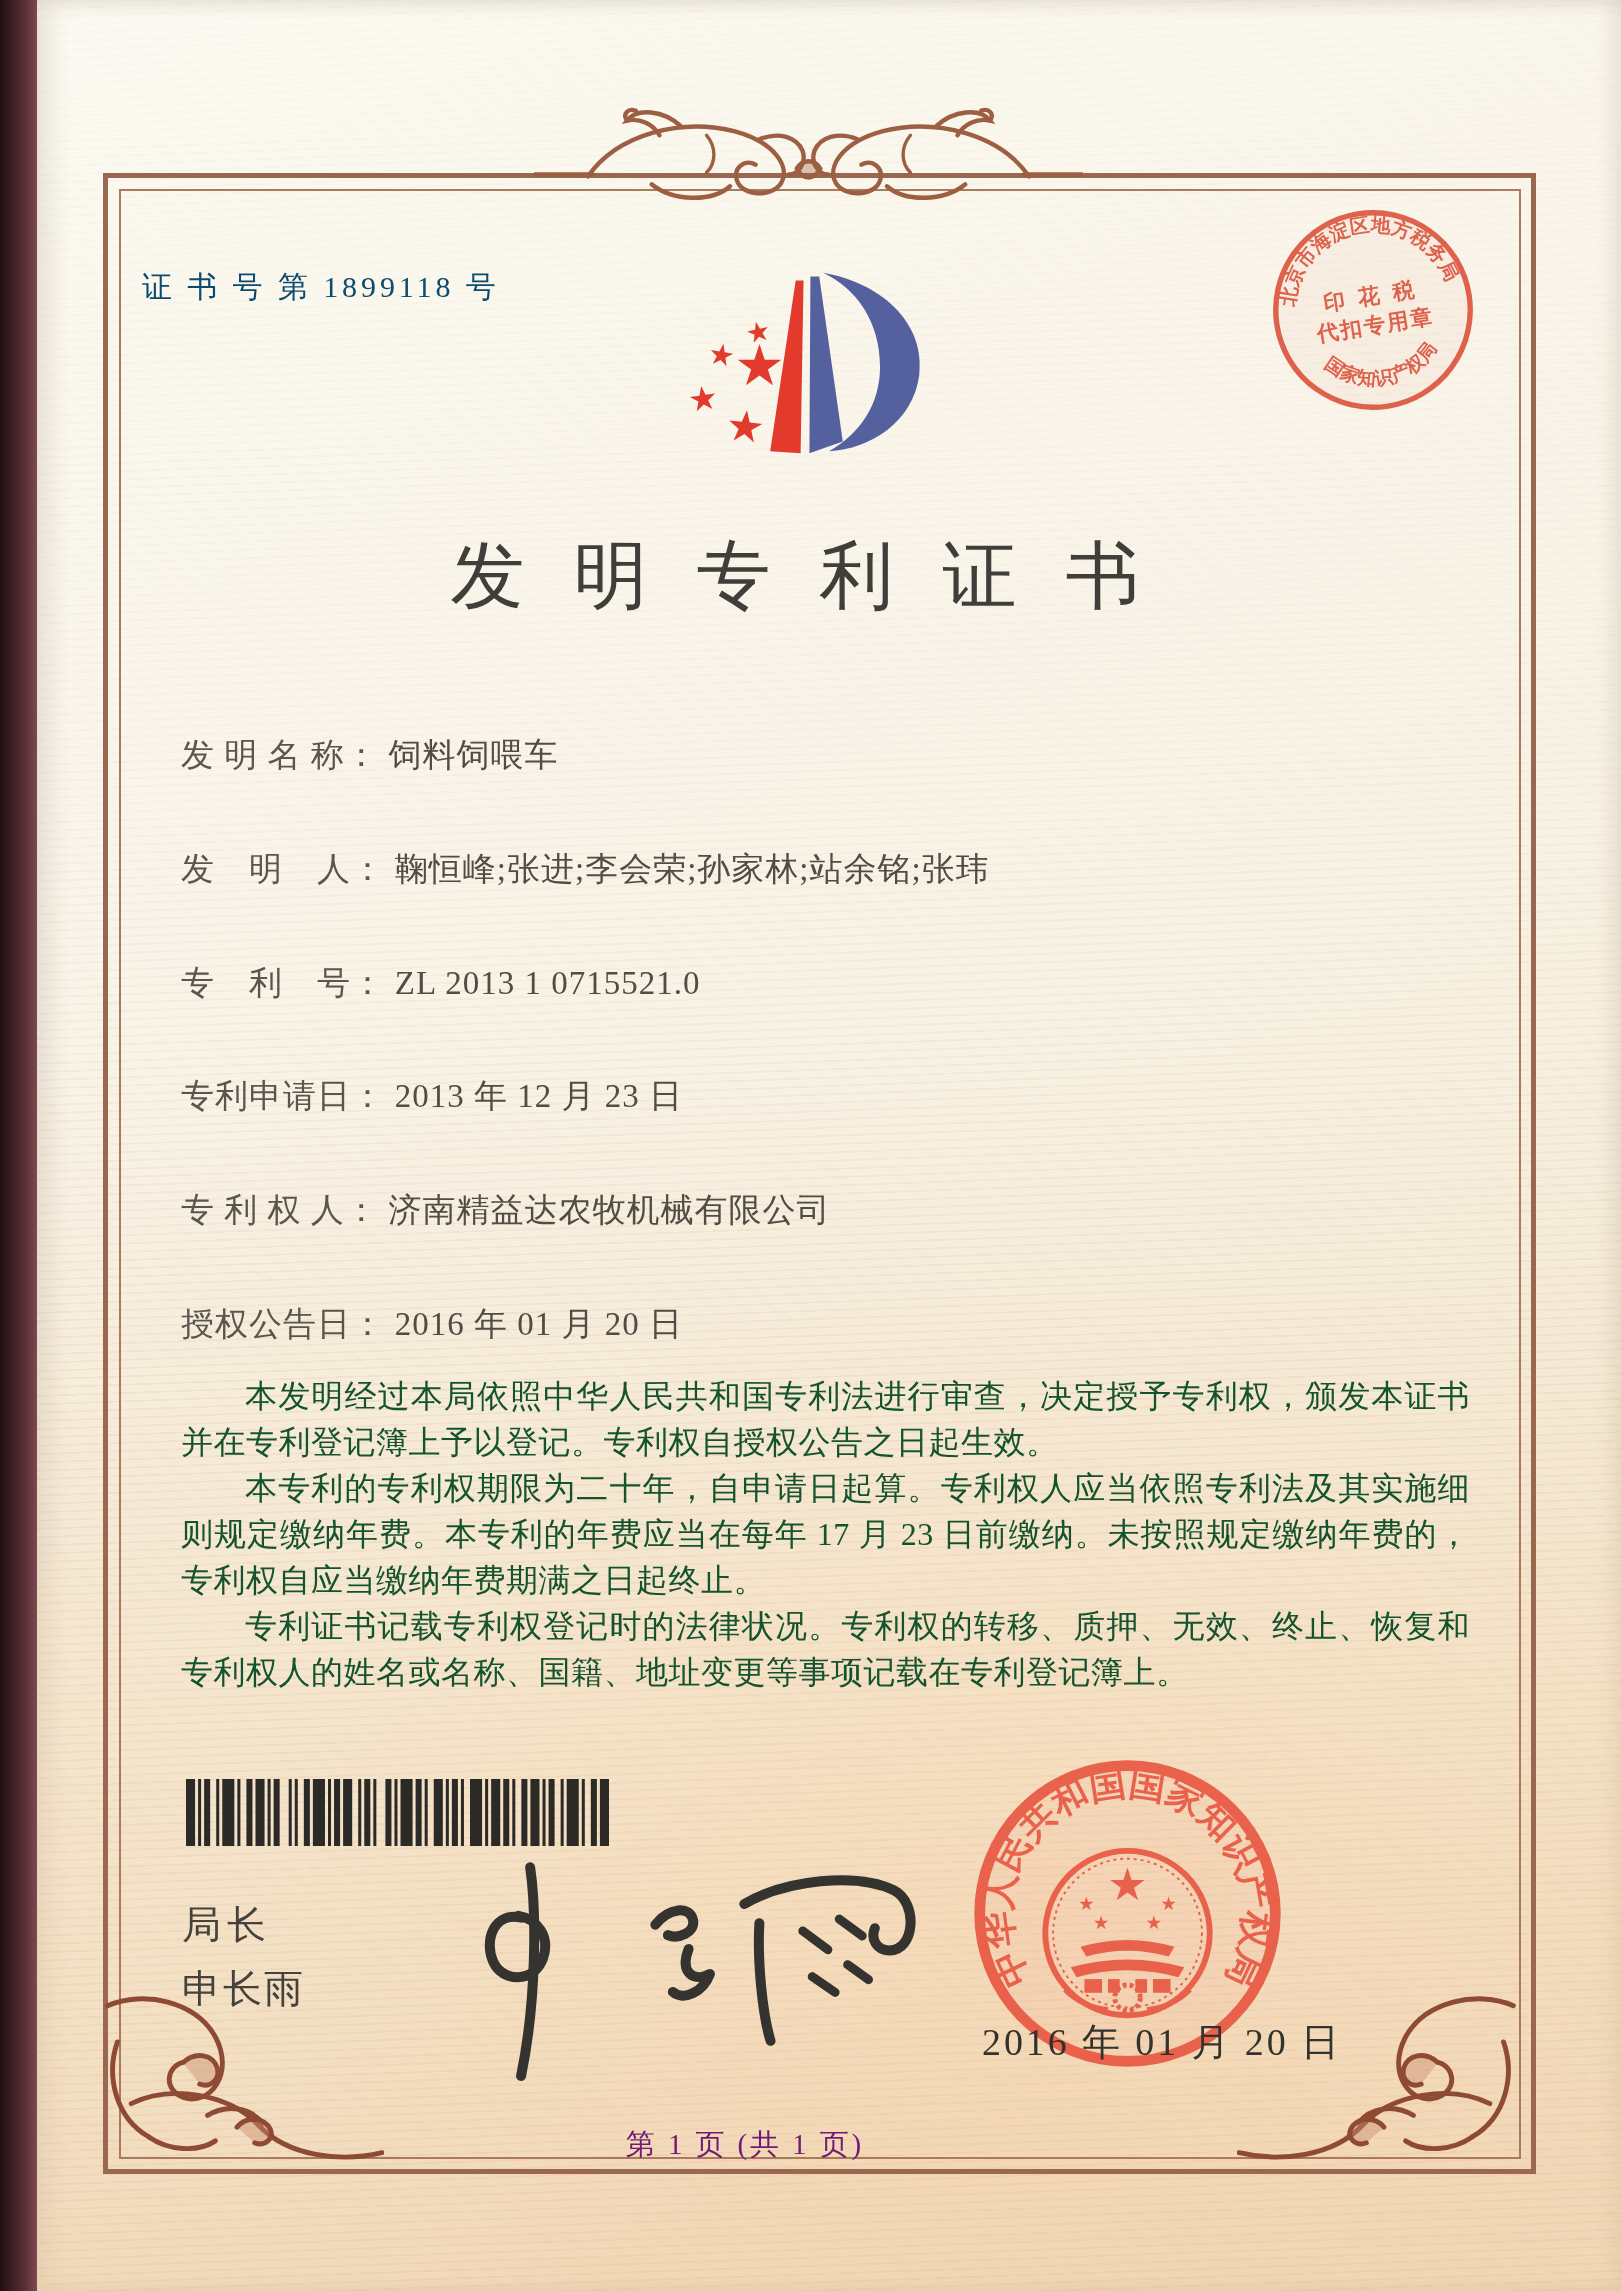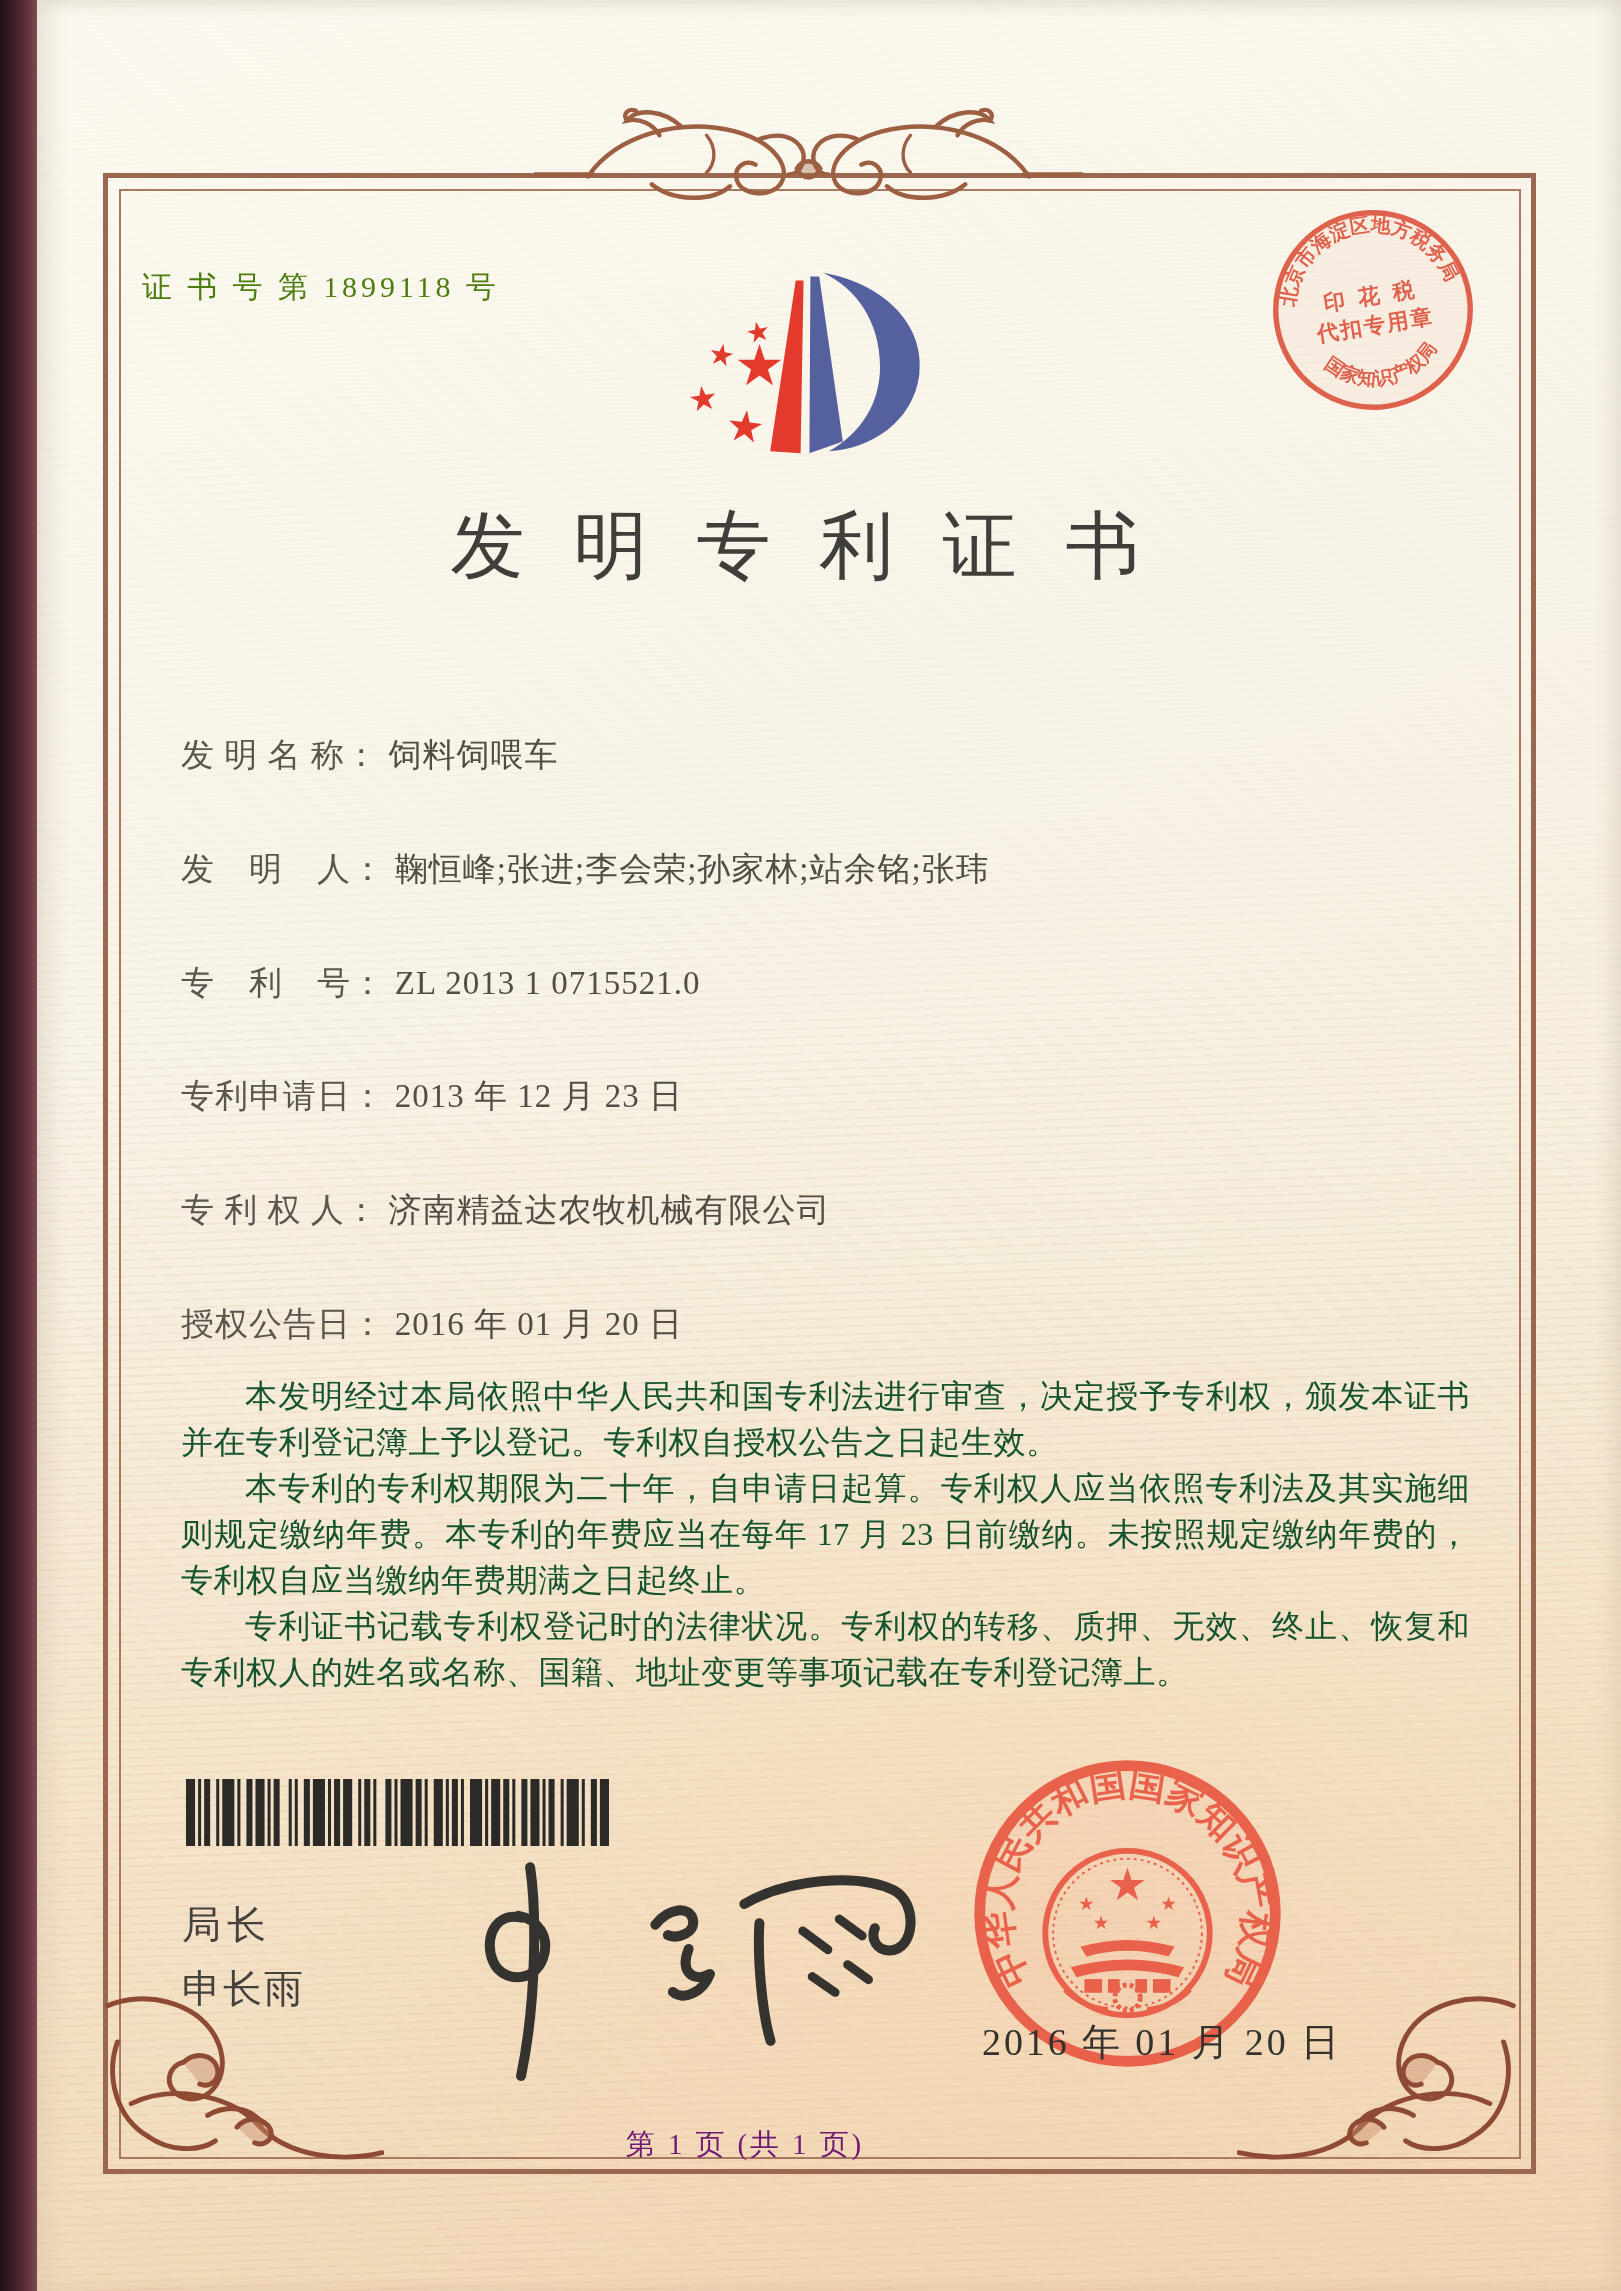--- a/index.html
+++ b/index.html
@@ -24,25 +24,25 @@
   
   .frame-outer{position:absolute;left:103px;top:173px;width:1433px;height:2001px;
                box-sizing:border-box;border:5.9px solid #9a6850;}
   .frame-inner{position:absolute;left:119px;top:189px;width:1402px;height:1970px;
                box-sizing:border-box;border:2px solid #aa7a5f;}
   .ornament-top{position:absolute;left:534px;top:90px;width:549px;height:118px;}
   .corner{position:absolute;width:294px;height:196px;}
   .corner-left{left:90px;top:1988px;}
   .corner-right{left:1237px;top:1988px;transform:scaleX(-1);}
   .cert-no{position:absolute;left:142px;top:267px;font-size:30px;letter-spacing:3.9px;
-           color:#4d7c0f;}
+           color:#0c4a6e;}
   .logo{position:absolute;left:676px;top:257px;width:260px;height:255px;}
   .tax-stamp{position:absolute;left:1262px;top:199px;width:222px;height:222px;
              transform:rotate(-9deg);opacity:.93;}
-  .title{position:absolute;left:103px;top:497px;width:1433px;margin:0;text-align:center;
+  .title{position:absolute;left:103px;top:527px;width:1433px;margin:0;text-align:center;
          font-size:74px;font-weight:500;letter-spacing:49px;color:#403e3a;}
   .field-row{position:absolute;left:181px;font-size:33px;color:#5a564e;letter-spacing:1px;white-space:nowrap;}
   .field-row .field-value{color:#514d44;margin-left:9.8px;}
   .fr0{top:733px}.fr1{top:847px}.fr2{top:961px}.fr3{top:1074px}.fr4{top:1188px}.fr5{top:1302px}
   .body-text{position:absolute;left:181px;top:1373px;width:1289px;
              font-size:32px;line-height:46px;color:#14532d;letter-spacing:0.5px;text-align:justify;}
   .body-text p{margin:0;text-indent:2em;}
   .barcode{position:absolute;left:186px;top:1779px;width:426px;height:67px;}
   .director-label{position:absolute;left:182px;top:1898px;font-size:39px;color:#45423d;
                   font-family:"DejaVu Sans","Liberation Sans",sans-serif;letter-spacing:5.9px;}

